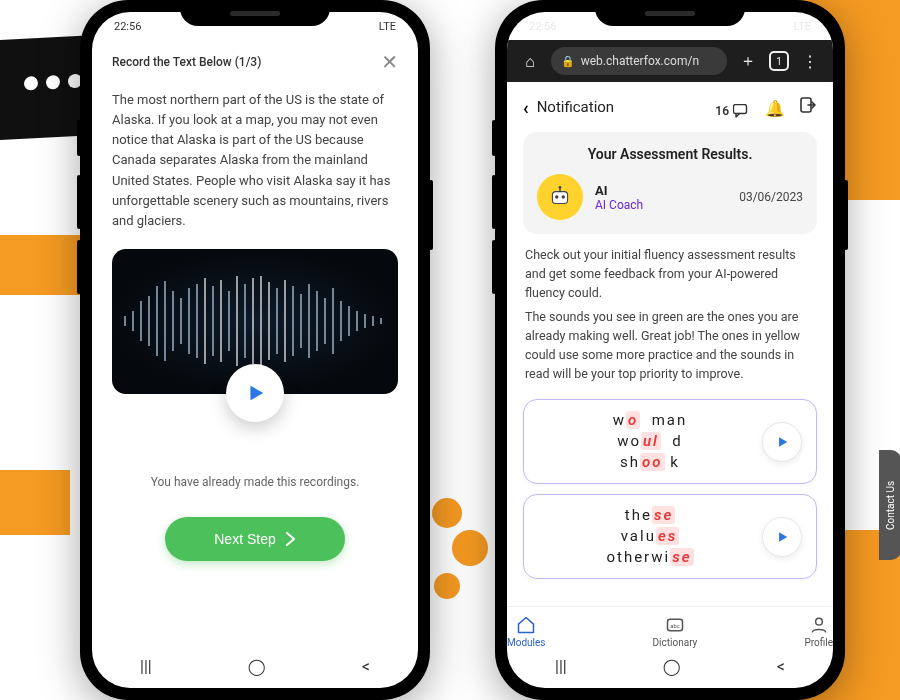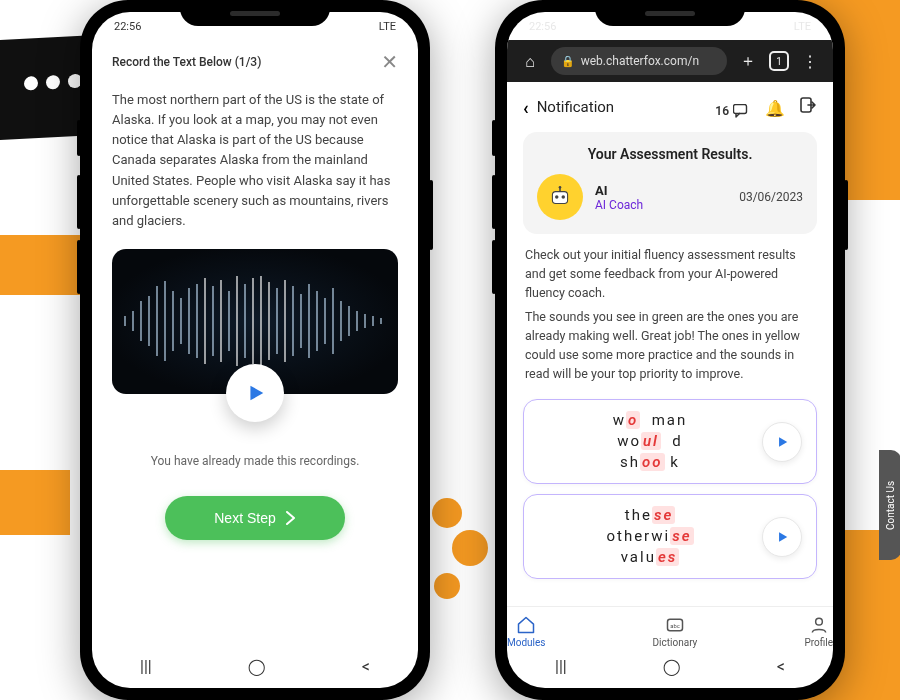--- a/index.html
+++ b/index.html
@@ -39,21 +39,21 @@
   
   .p1-content { padding: 38px 20px 40px; display: flex; flex-direction: column; height: 100%; }
   .p1-header { display: flex; align-items: center; justify-content: space-between; margin-bottom: 16px; }
   .p1-header .title { font-size: 12px; color: #333; font-weight: 500; }
   .p1-header .close { font-size: 20px; color: #888; cursor: pointer; }
   .p1-text { font-size: 13px; line-height: 1.55; color: #444; margin-bottom: 18px; }
   .waveform-wrap { position: relative; margin-bottom: 10px; }
   .waveform { width: 100%; height: 145px; background: radial-gradient(ellipse at center, #0e1a28 0%, #05080c 75%); border-radius: 14px; overflow: hidden; display: flex; align-items: center; justify-content: center; }
   .play-btn { position: absolute; left: 50%; bottom: -28px; transform: translateX(-50%); width: 58px; height: 58px; background: #fff; border-radius: 50%; box-shadow: 0 6px 18px rgba(0,0,0,0.2); display: flex; align-items: center; justify-content: center; cursor: pointer; }
   .play-btn svg { width: 22px; height: 22px; }
-  .already { text-align: center; font-size: 12px; color: #666; margin-top: 50px; margin-bottom: 28px; }
+  .already { text-align: center; font-size: 12px; color: #666; margin-top: 71px; margin-bottom: 28px; }
   .next-step { align-self: center; width: 180px; height: 44px; background: #4cc05a; color: #fff; border: none; border-radius: 22px; font-size: 14px; display: flex; align-items: center; justify-content: center; gap: 10px; cursor: pointer; box-shadow: 0 3px 10px rgba(76,192,90,0.35); }
   .next-step svg { width: 10px; height: 14px; }
 
   
   .p2-content { padding-top: 28px; height: 100%; display: flex; flex-direction: column; }
   .browser-bar { height: 42px; background: #1e1e1e; display: flex; align-items: center; padding: 0 12px; gap: 10px; color: #eee; }
   .url-pill { flex: 1; height: 28px; background: #3a3a3a; border-radius: 14px; display: flex; align-items: center; padding: 0 10px; color: #ddd; font-size: 12px; gap: 6px; }
   .url-pill .lock { font-size: 11px; }
   .bb-icon { width: 22px; text-align: center; font-size: 16px; cursor: pointer; }
   .bb-square { width: 20px; height: 20px; border: 2px solid #eee; border-radius: 5px; display: flex; align-items: center; justify-content: center; font-size: 10px; cursor: pointer; }
@@ -253,42 +253,42 @@
           </div>
           <div class="ai-meta">
             <div class="nm">AI</div>
             <div class="rl">AI Coach</div>
           </div>
           <div class="ai-date">03/06/2023</div>
         </div>
       </div>
 
       <div class="feedback-body">
-        <p>Check out your initial fluency assessment results and get some feedback from your AI-powered fluency coach.</p>
+        <p>Check out your initial fluency assessment results and get some feedback from your AI-powered fluency could.</p>
         <p>The sounds you see in green are the ones you are already making well. Great job! The ones in yellow could use some more practice and the sounds in read will be your top priority to improve.</p>
       </div>
 
       <div class="word-card">
         <div class="words">
           <div>w<span class="hl">o</span>&nbsp;&nbsp;man</div>
           <div>wo<span class="hl">ul</span>&nbsp;&nbsp;d</div>
           <div>sh<span class="hl">oo</span>&nbsp;k</div>
         </div>
         <div class="play-small">
           <svg viewBox="0 0 24 24">
               <path d="M7 4 L21 12 L7 20 Z" fill="#2b78e4"></path>
             </svg>
         </div>
       </div>
 
       <div class="word-card">
         <div class="words">
           <div>the<span class="hl">se</span></div>
+          <div>valu<span class="hl">es</span></div>
           <div>otherwi<span class="hl">se</span></div>
-          <div>valu<span class="hl">es</span></div>
         </div>
         <div class="play-small">
           <svg viewBox="0 0 24 24">
               <path d="M7 4 L21 12 L7 20 Z" fill="#2b78e4"></path>
             </svg>
         </div>
       </div>
 
       <div class="bottom-tabs">
         <div class="tab active">

